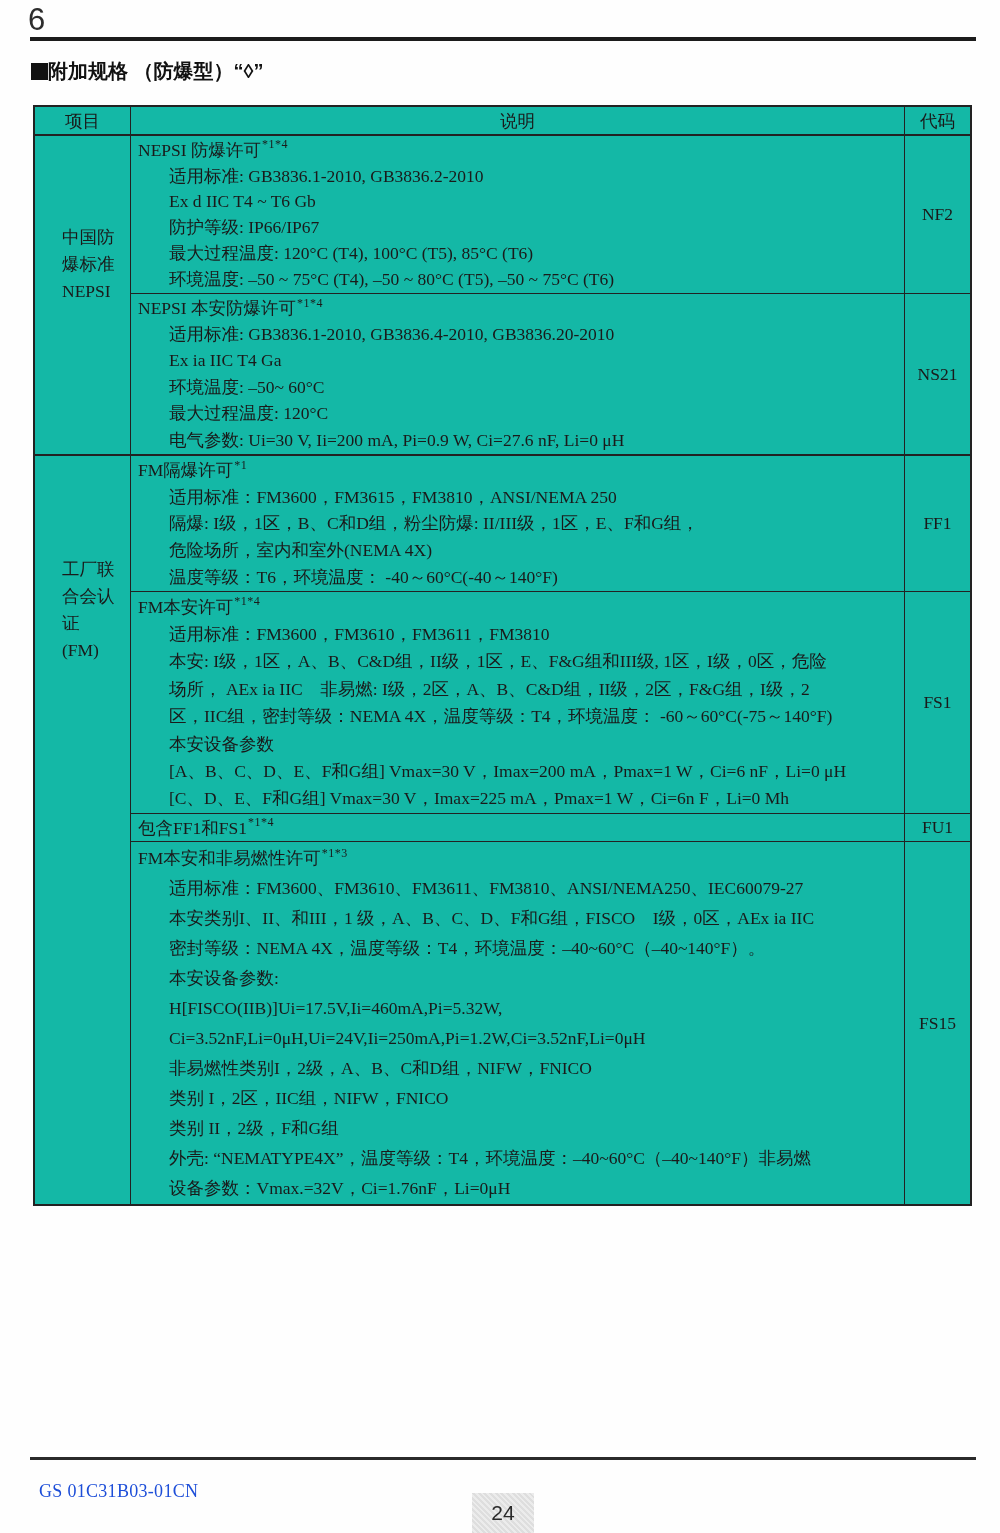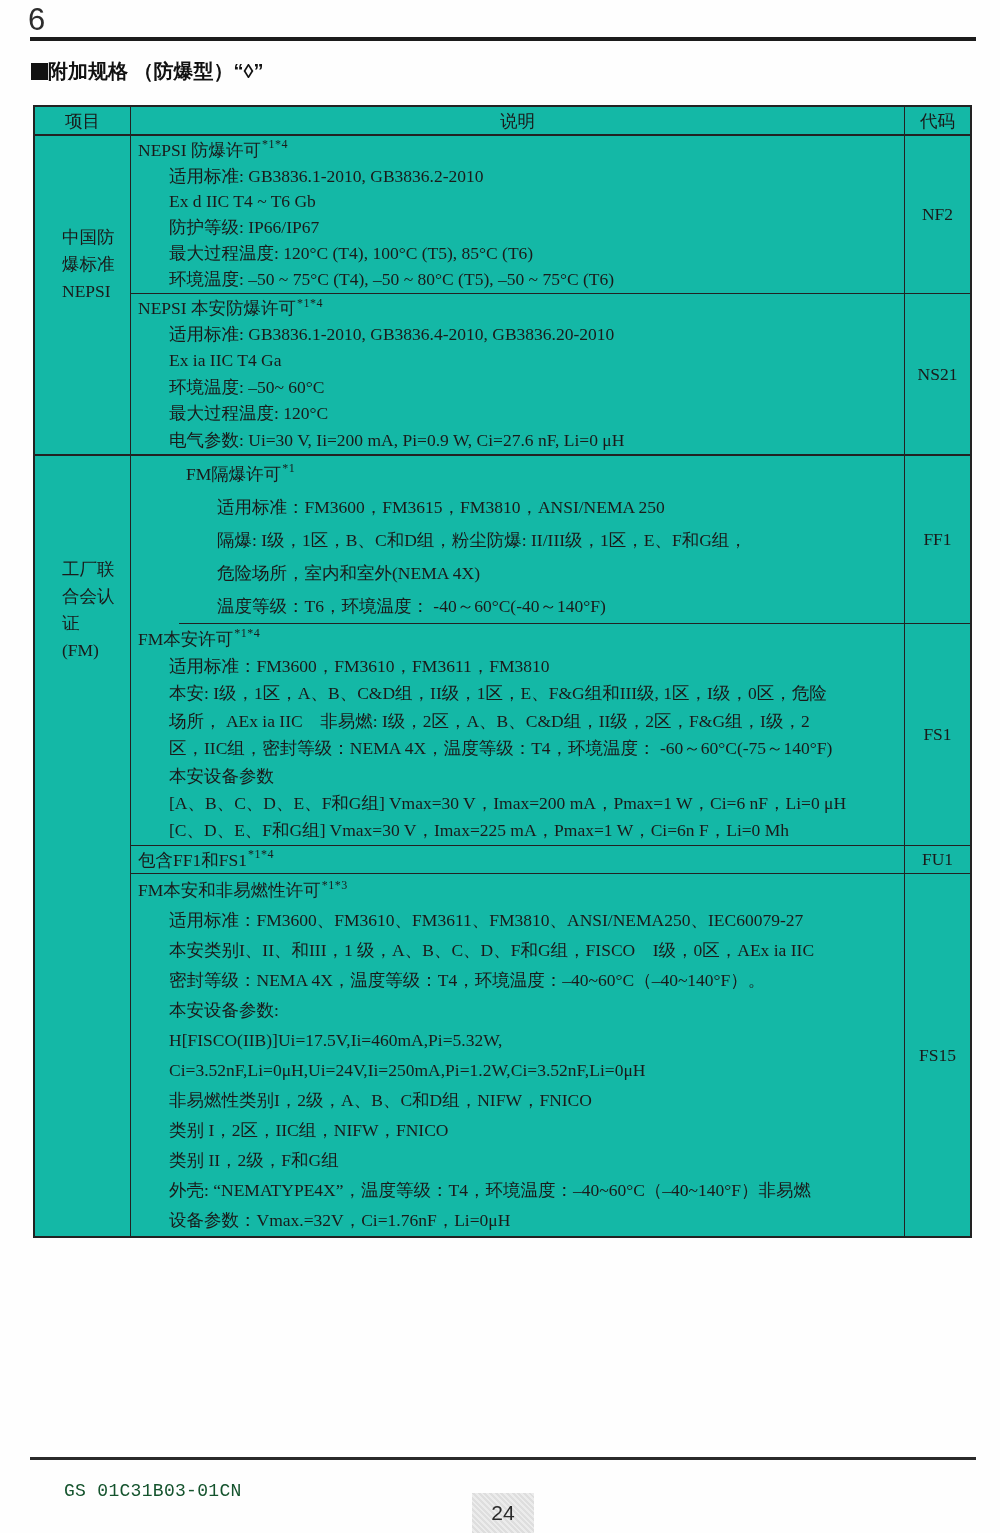--- a/index.html
+++ b/index.html
@@ -59,23 +59,23 @@
   .code-cell{
     width:66px;box-sizing:border-box;border-left:1px solid #222;
     display:flex;align-items:center;justify-content:center;
   }
   
   .bottom-rule{
     position:absolute;left:30px;top:1457px;width:946px;height:3px;
     background:#2a2a2a;
   }
   .doc-number{
-    position:absolute;left:64px;top:1481px;
-    font-family:Liberation Mono, monospace;
-    font-size:18px;color:#14532d;letter-spacing:0.3px;
+    position:absolute;left:39px;top:1481px;
+    font-family:Liberation Serif, serif;
+    font-size:18px;color:#1d4ed8;letter-spacing:0.3px;
   }
   .page-num-box{
     position:absolute;left:472px;top:1493px;width:62px;height:40px;
     background:#e4e4e4;
     background-image:repeating-linear-gradient(45deg,#dedede 0 2px,#ececec 2px 4px);
     display:flex;align-items:center;justify-content:center;
     font-family:"Liberation Sans","DejaVu Sans",sans-serif;
     font-size:21px;color:#2a2a2a;
   }
 </style>
@@ -156,21 +156,21 @@
             </div>
           </div>
         </div>
         <div class="group">
           <div class="item-cell" style="padding-top: 100px;">
             <div>工厂联</div>
             <div>合会认证</div>
             <div>(FM)</div>
           </div>
           <div class="rows">
-            <div class="row" style="height: 168px; margin-left: 48px;">
+            <div class="row" style="height: 136px;">
               <div class="desc-cell">
                 <div class="desc-line">
                   <span>FM隔爆许可</span>
                   <sup>*1</sup>
                 </div>
                 <div class="desc-line indent">
                   <span>适用标准：FM3600，FM3615，FM3810，ANSI/NEMA 250</span>
                 </div>
                 <div class="desc-line indent">
                   <span>隔爆: I级，1区，B、C和D组，粉尘防爆: II/III级，1区，E、F和G组，</span>

